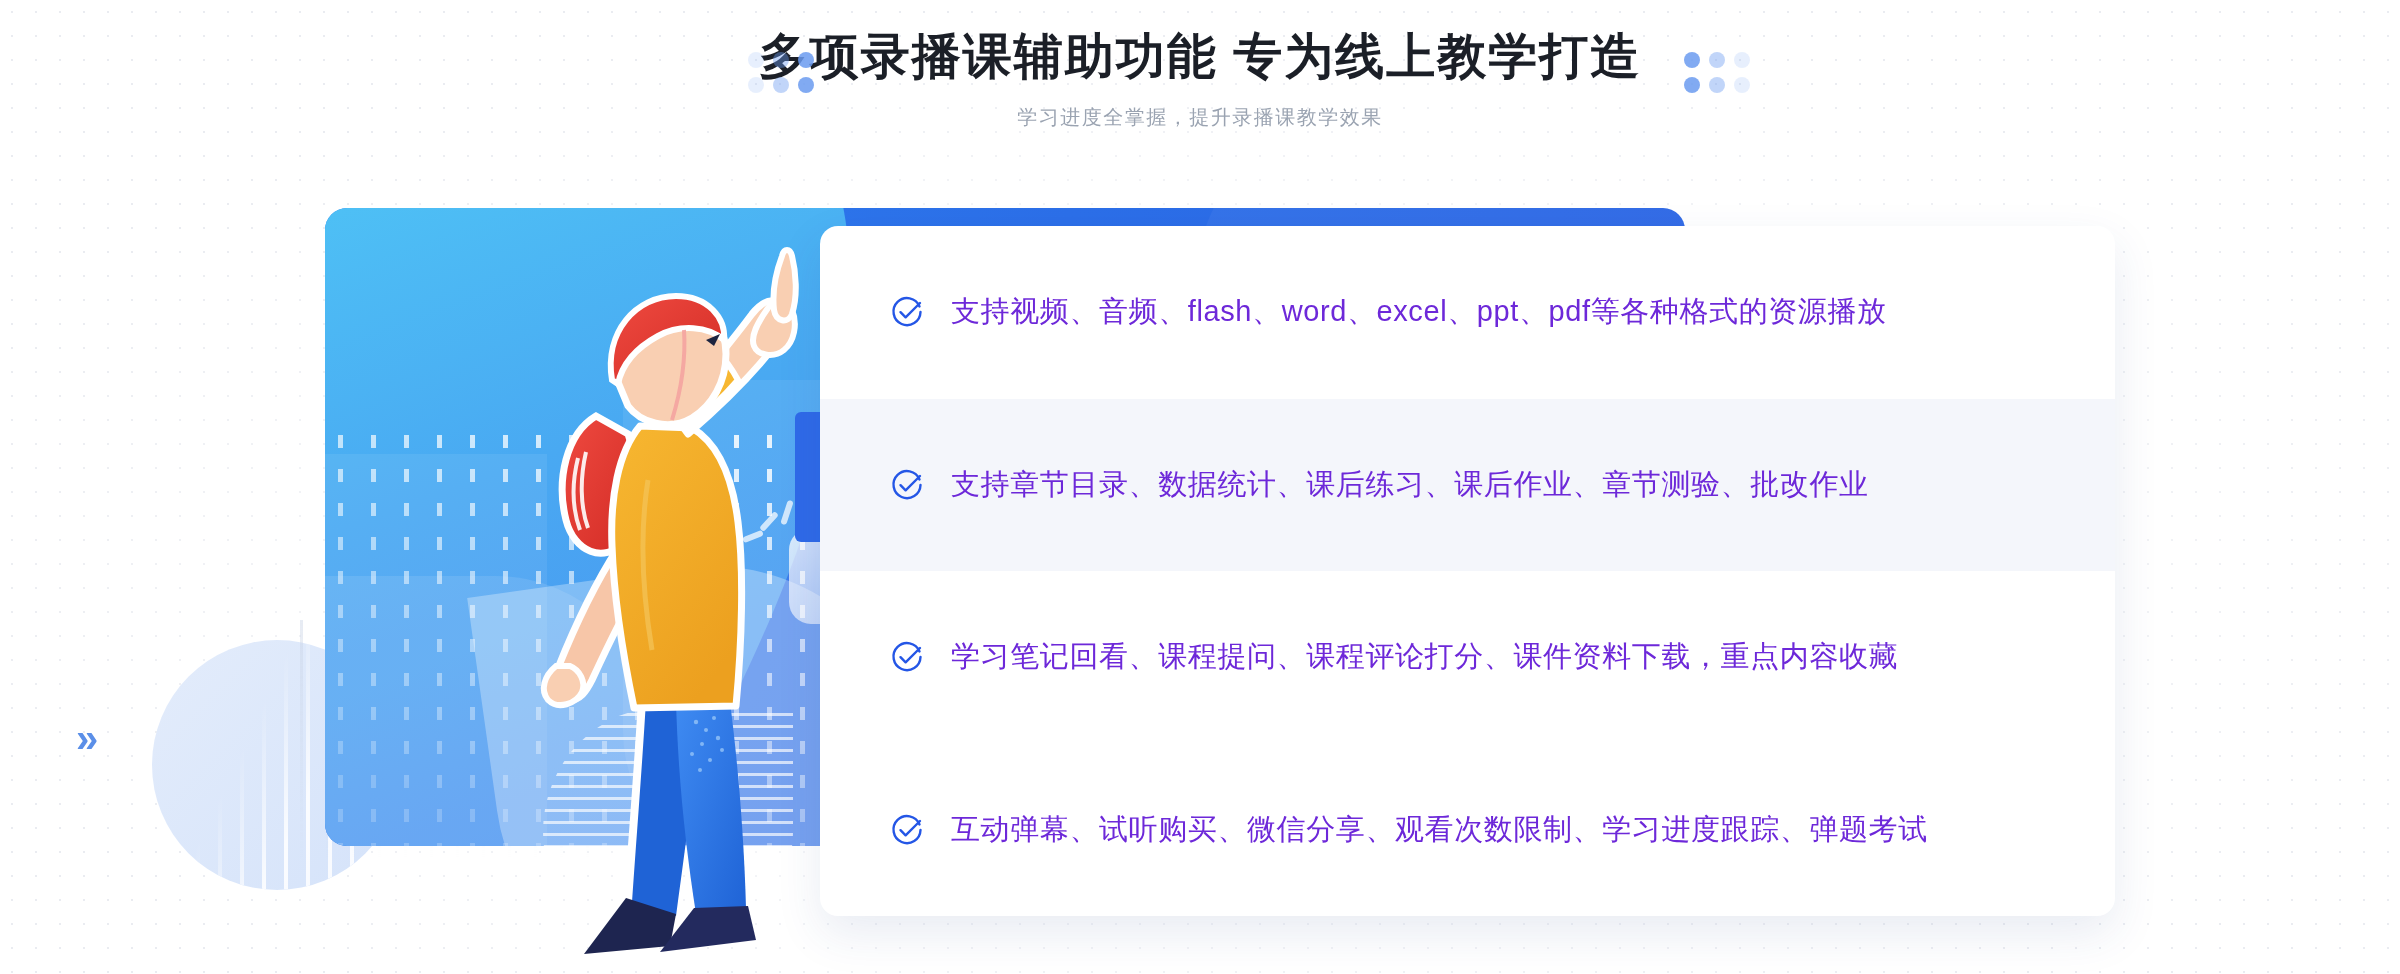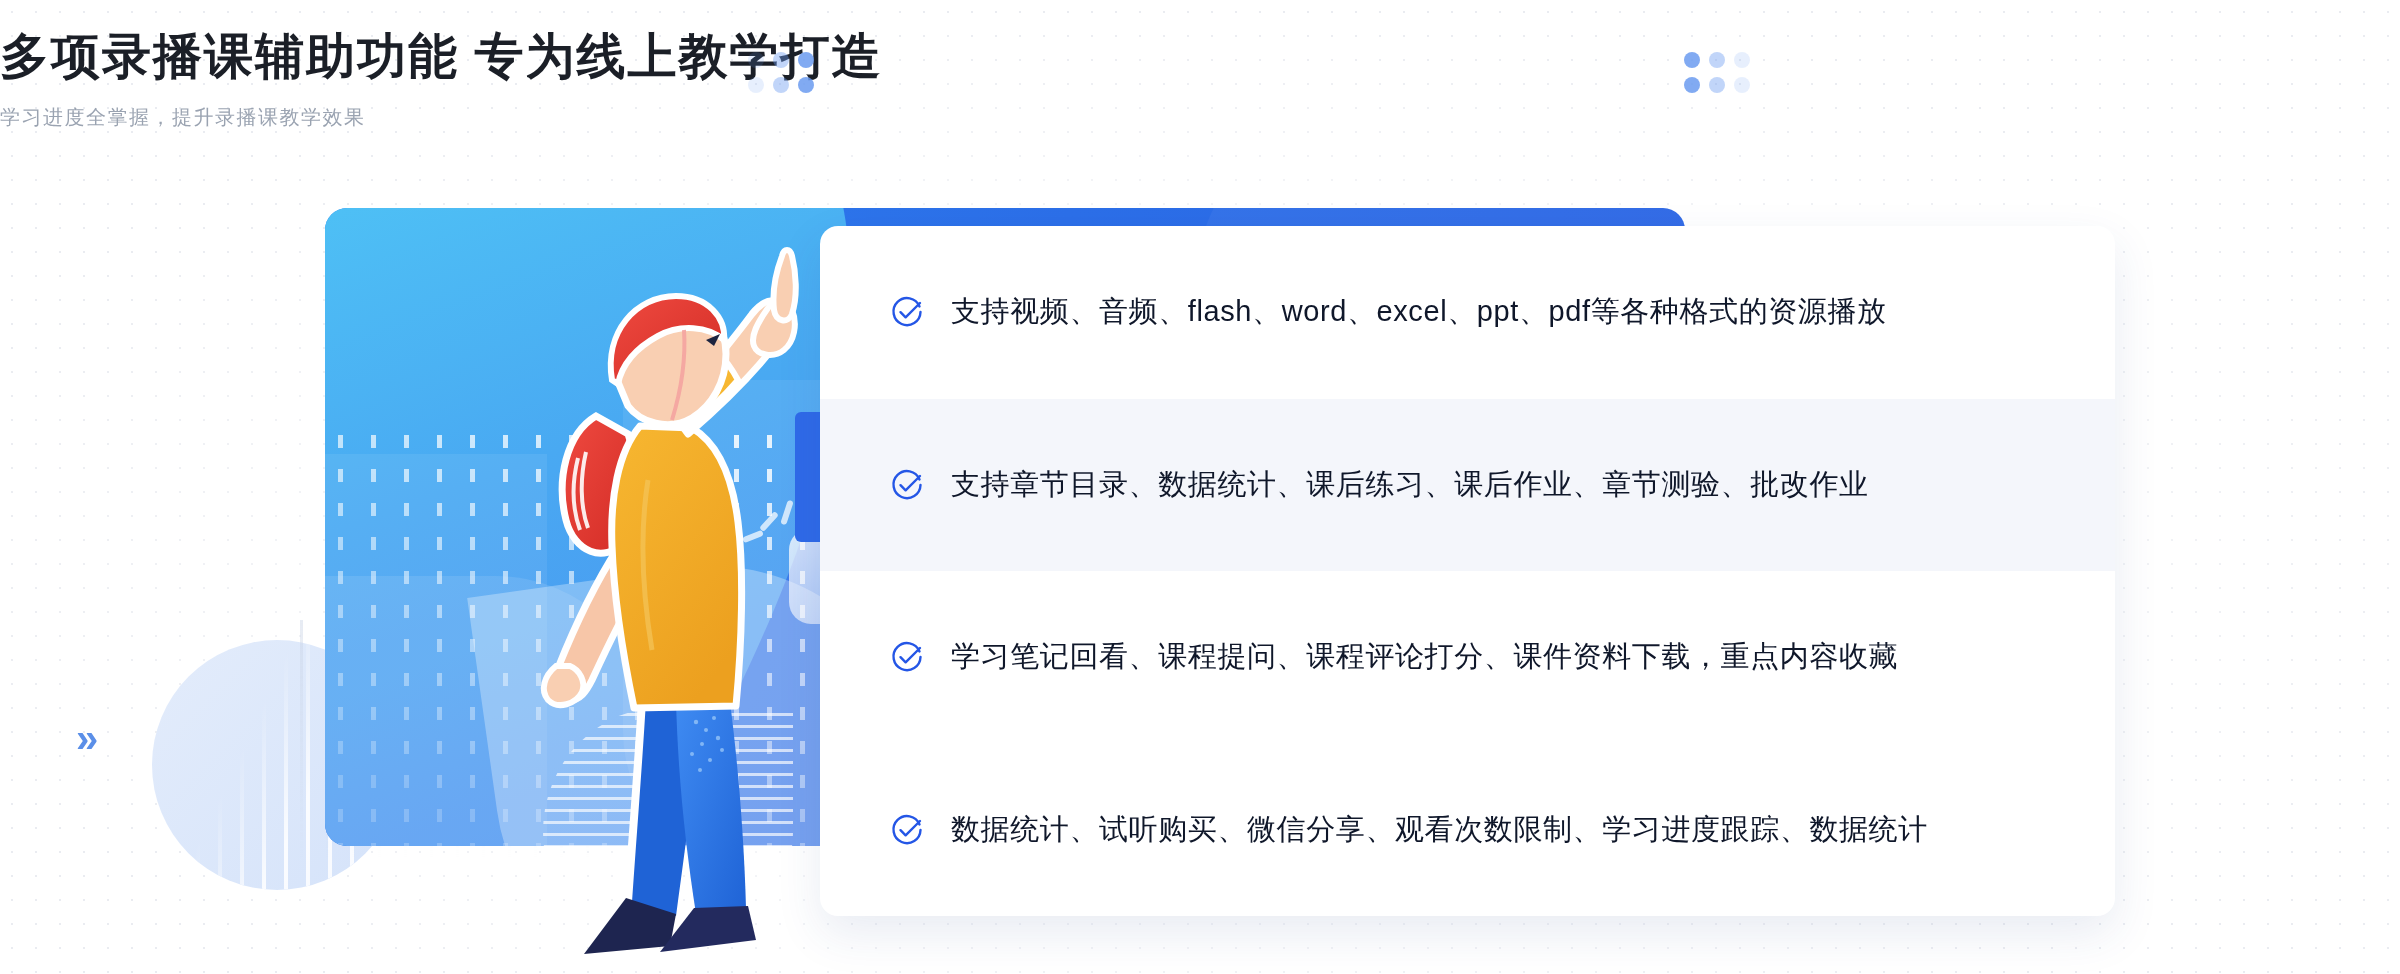--- a/index.html
+++ b/index.html
@@ -23,21 +23,21 @@
   .fade-white{
     position:absolute; inset:0;
     background:
       radial-gradient(ellipse 1300px 560px at 1200px 560px, rgba(255,255,255,.92) 0%, rgba(255,255,255,.55) 55%, rgba(255,255,255,0) 100%);
     z-index:1; pointer-events:none;
   }
 
   
   .header{
     position:absolute; top:0; left:0; width:2400px; height:150px;
-    z-index:6; text-align:left;
+    z-index:6; text-align:center;
   }
   .title{
     margin-top:26px;
     font-size:49px; font-weight:700; letter-spacing:2px;
     color:#1b1f27; line-height:1.25;
     white-space:nowrap;
   }
   .subtitle{
     margin-top:17px;
     font-size:20px; color:#9aa3b1; letter-spacing:1.5px;
@@ -184,21 +184,21 @@
   .row{
     position:relative; height:172.5px;
     display:flex; align-items:center;
     padding-left:70px;
   }
   .row.active{ background:#f4f6fb; }
   .check{
     flex:0 0 auto; width:34px; height:34px; margin-right:27px;
   }
   .row-text{
-    font-size:29px; color:#0f172a; letter-spacing:.6px; white-space:nowrap;
+    font-size:29px; color:#6d28d9; letter-spacing:.6px; white-space:nowrap;
   }
 </style>
 </head>
 <body>
 
 <div class="dot-bg"></div>
 <div class="fade-white"></div>
 
 <div class="soft-circle"></div>
 <div class="soft-circle-dash"></div>
@@ -341,16 +341,16 @@
       <path d="M10.5 17.2 L15.6 22.3 L30 8" fill="none" stroke="#2456e6" stroke-width="2.4" stroke-linecap="round" stroke-linejoin="round"></path>
     </svg>
     <span class="row-text">学习笔记回看、课程提问、课程评论打分、课件资料下载，重点内容收藏</span>
   </div>
 
   <div class="row">
     <svg class="check" viewBox="0 0 34 34">
       <path d="M29.5 11.5 A13.5 13.5 0 1 0 30.5 17" fill="none" stroke="#2456e6" stroke-width="2.4" stroke-linecap="round"></path>
       <path d="M10.5 17.2 L15.6 22.3 L30 8" fill="none" stroke="#2456e6" stroke-width="2.4" stroke-linecap="round" stroke-linejoin="round"></path>
     </svg>
-    <span class="row-text">数据统计、试听购买、微信分享、观看次数限制、学习进度跟踪、数据统计</span>
+    <span class="row-text">互动弹幕、试听购买、微信分享、观看次数限制、学习进度跟踪、弹题考试</span>
   </div>
 
 </div>
 
 </body></html>

